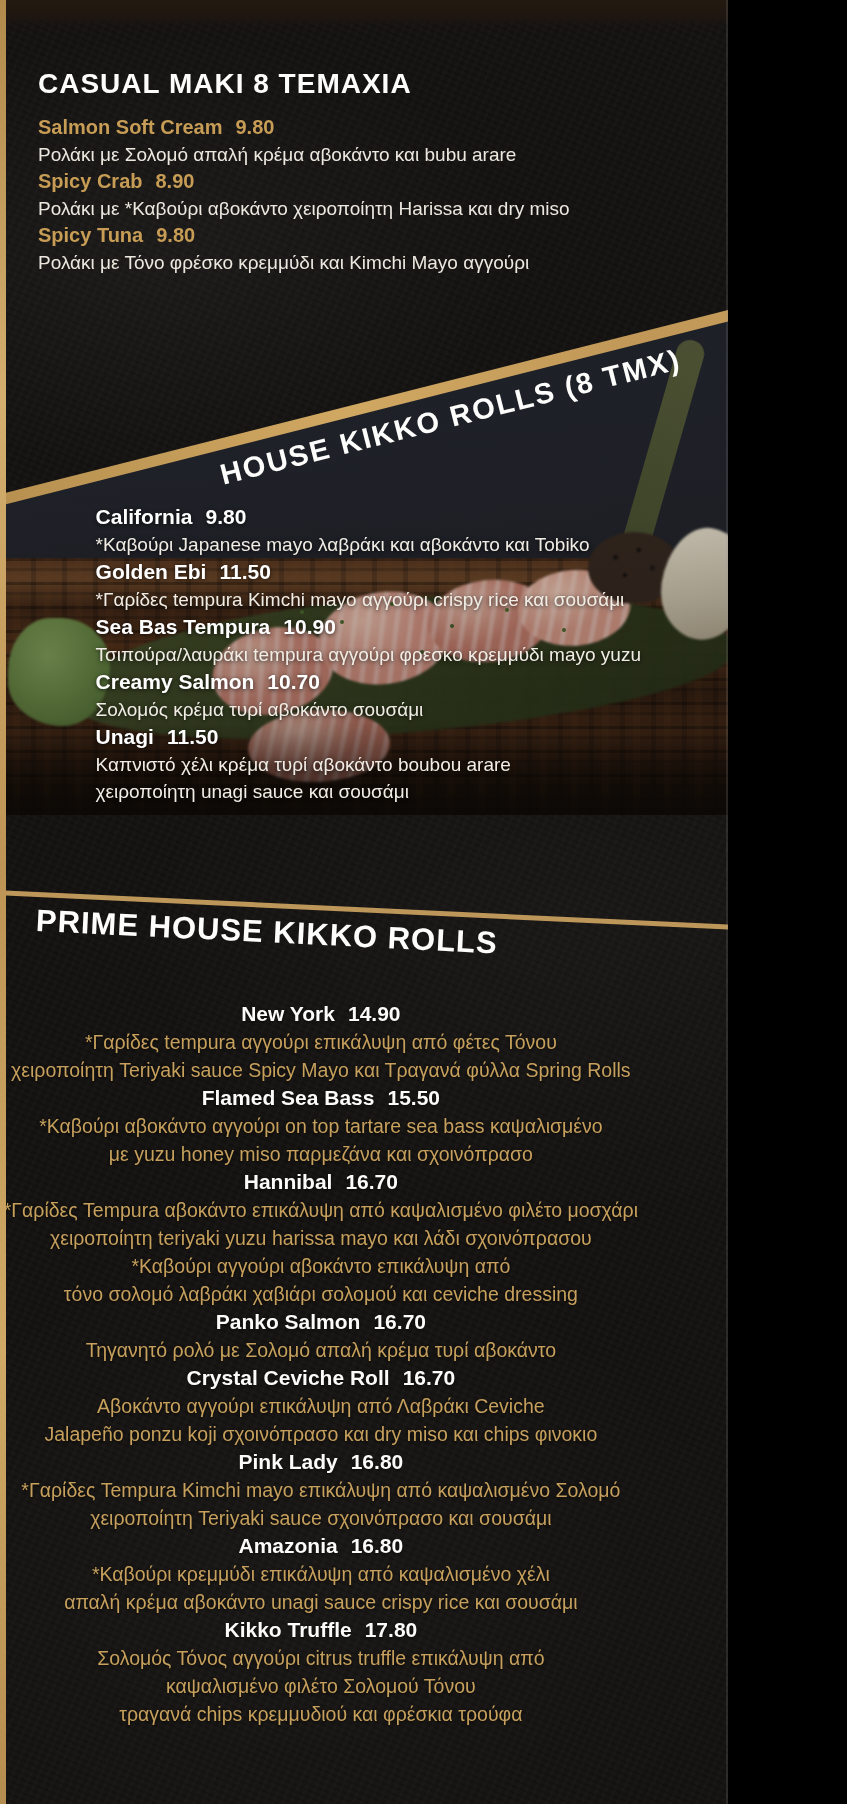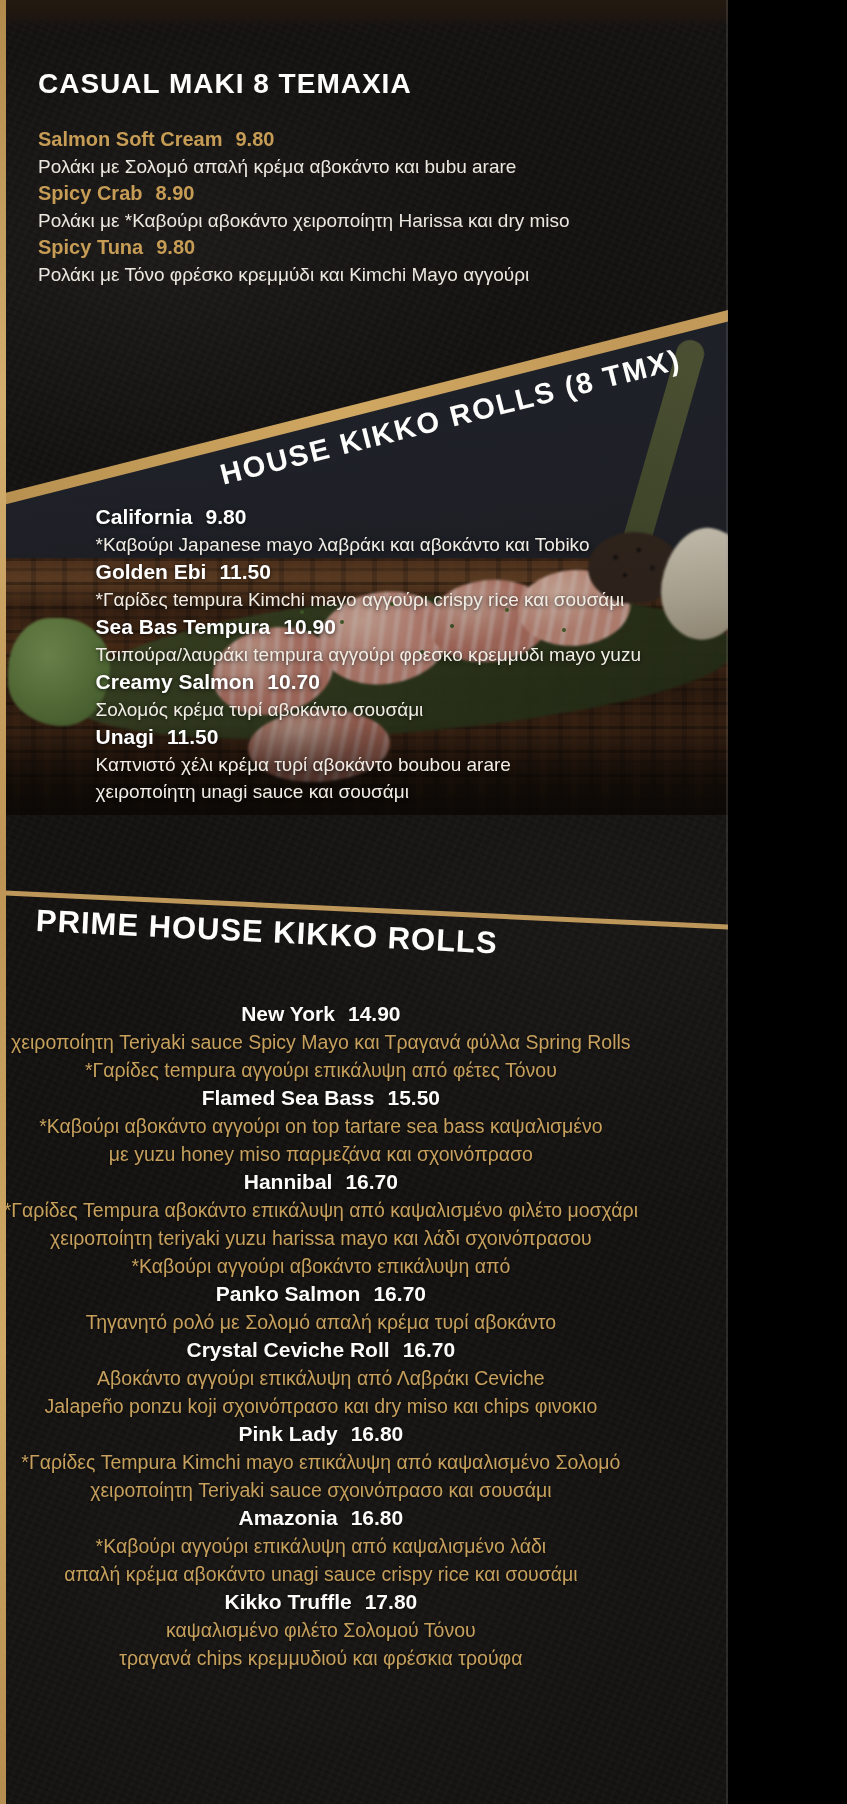--- a/index.html
+++ b/index.html
@@ -75,21 +75,21 @@
   
   .prime-line{position:absolute;left:-4px;top:890px;width:870px;height:5px;background:#bd9759;
     transform-origin:0 50%;transform:rotate(2.7deg);z-index:6;}
   .prime-heading{position:absolute;left:36px;top:903px;z-index:7;white-space:nowrap;
     transform-origin:0 50%;transform:rotate(2.8deg);
     font-size:31px;font-weight:bold;letter-spacing:1px;color:#fdfdfb;}
 
   
   .sec-heading-1{position:absolute;left:38px;top:68px;z-index:10;white-space:nowrap;
     font-size:28px;font-weight:bold;letter-spacing:1px;color:#fdfdfb;}
-  .sec1-items{position:absolute;left:38px;top:126px;z-index:10;line-height:27px;font-size:19px;color:#ece8e0;}
+  .sec1-items{position:absolute;left:38px;top:114px;z-index:10;line-height:27px;font-size:19px;color:#ece8e0;}
   .sec1-items .nrow{color:#c79d56;font-size:20px;font-weight:bold;}
   .sec2-items{position:absolute;right:87px;top:503px;z-index:10;line-height:27.5px;font-size:19px;
     color:#f1ede5;text-shadow:0 1px 4px rgba(0,0,0,.7);}
   .sec2-items .nrow{color:#ffffff;font-size:21px;font-weight:bold;}
   .sec3-items{position:absolute;right:90px;top:1000px;z-index:10;line-height:28px;font-size:19.5px;
     color:#c6a05c;text-align:center;text-shadow:0 1px 3px rgba(0,0,0,.55);}
   .sec3-items .nrow{color:#fcfbf8;font-size:21px;font-weight:bold;}
   .line{white-space:nowrap;}
   .pr{margin-left:13px;}
 
@@ -146,41 +146,43 @@
     <div class="line nrow"><span>Unagi</span><span class="pr">11.50</span></div>
     <div class="line">Καπνιστό χέλι κρέμα τυρί αβοκάντο boubou arare</div>
     <div class="line">χειροποίητη unagi sauce και σουσάμι</div>
   </div>
 
   <div class="prime-line"></div>
   <div class="prime-heading">PRIME HOUSE KIKKO ROLLS</div>
 
   <div class="sec3-items">
     <div class="line nrow"><span>New York</span><span class="pr">14.90</span></div>
+    <div class="line">*Γαρίδες tempura αγγούρι επικάλυψη από φέτες Τόνου</div>
     <div class="line">χειροποίητη Teriyaki sauce Spicy Mayo και Τραγανά φύλλα Spring Rolls</div>
-    <div class="line">*Γαρίδες tempura αγγούρι επικάλυψη από φέτες Τόνου</div>
     <div class="line nrow"><span>Flamed Sea Bass</span><span class="pr">15.50</span></div>
     <div class="line">*Καβούρι αβοκάντο αγγούρι on top tartare sea bass καψαλισμένο</div>
     <div class="line">με yuzu honey miso παρμεζάνα και σχοινόπρασο</div>
     <div class="line nrow"><span>Hannibal</span><span class="pr">16.70</span></div>
     <div class="line">*Γαρίδες Tempura αβοκάντο επικάλυψη από καψαλισμένο φιλέτο μοσχάρι</div>
     <div class="line">χειροποίητη teriyaki yuzu harissa mayo και λάδι σχοινόπρασου</div>
     <div class="line">*Καβούρι αγγούρι αβοκάντο επικάλυψη από</div>
+    <div class="line">τόνο σολομό λαβράκι χαβιάρι σολομού και ceviche dressing</div>
     <div class="line nrow"><span>Panko Salmon</span><span class="pr">16.70</span></div>
     <div class="line">Τηγανητό ρολό με Σολομό απαλή κρέμα τυρί αβοκάντο</div>
     <div class="line nrow"><span>Crystal Ceviche Roll</span><span class="pr">16.70</span></div>
     <div class="line">Αβοκάντο αγγούρι επικάλυψη από Λαβράκι Ceviche</div>
     <div class="line">Jalapeño ponzu koji σχοινόπρασο και dry miso και chips φινοκιο</div>
     <div class="line nrow"><span>Pink Lady</span><span class="pr">16.80</span></div>
     <div class="line">*Γαρίδες Tempura Kimchi mayo επικάλυψη από καψαλισμένο Σολομό</div>
     <div class="line">χειροποίητη Teriyaki sauce σχοινόπρασο και σουσάμι</div>
     <div class="line nrow"><span>Amazonia</span><span class="pr">16.80</span></div>
-    <div class="line">*Καβούρι αγγούρι επικάλυψη από καψαλισμένο λάδι</div>
+    <div class="line">*Καβούρι κρεμμύδι επικάλυψη από καψαλισμένο χέλι</div>
     <div class="line">απαλή κρέμα αβοκάντο unagi sauce crispy rice και σουσάμι</div>
     <div class="line nrow"><span>Kikko Truffle</span><span class="pr">17.80</span></div>
+    <div class="line">Σολομός Τόνος αγγούρι citrus truffle επικάλυψη από</div>
     <div class="line">καψαλισμένο φιλέτο Σολομού Τόνου</div>
     <div class="line">τραγανά chips κρεμμυδιού και φρέσκια τρούφα</div>
   </div>
 
   <div class="watermark">tavernoxoros.gr</div>
 
   <div class="gold-left-border"></div>
   <div class="right-edge"></div>
 </div>
 

